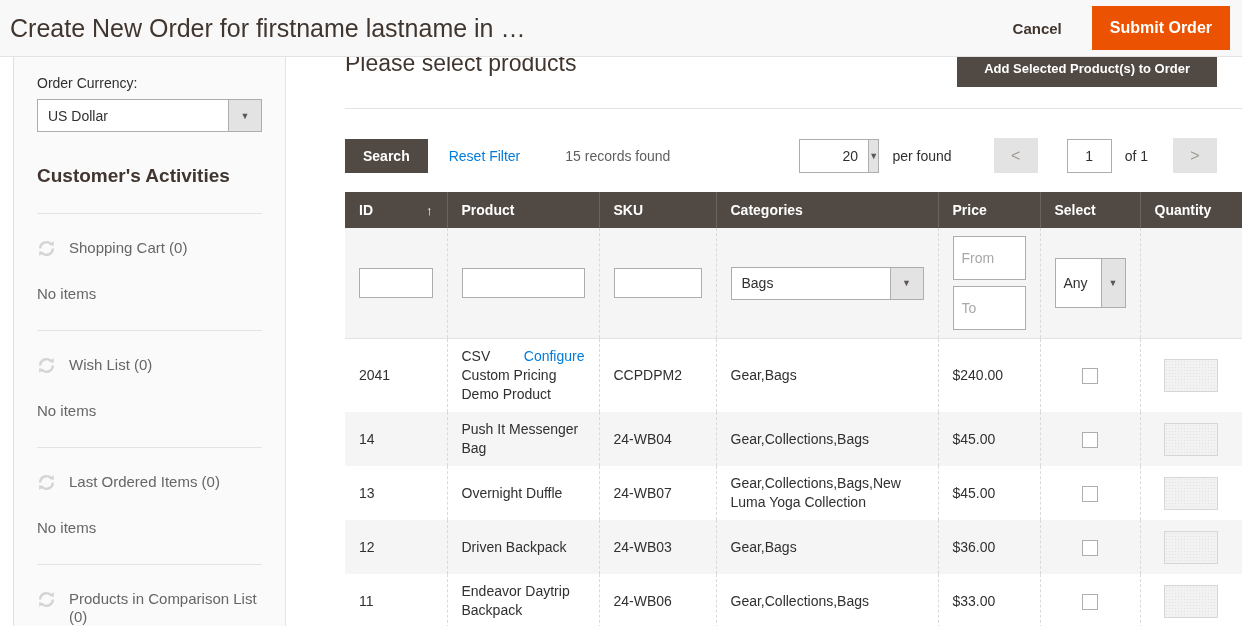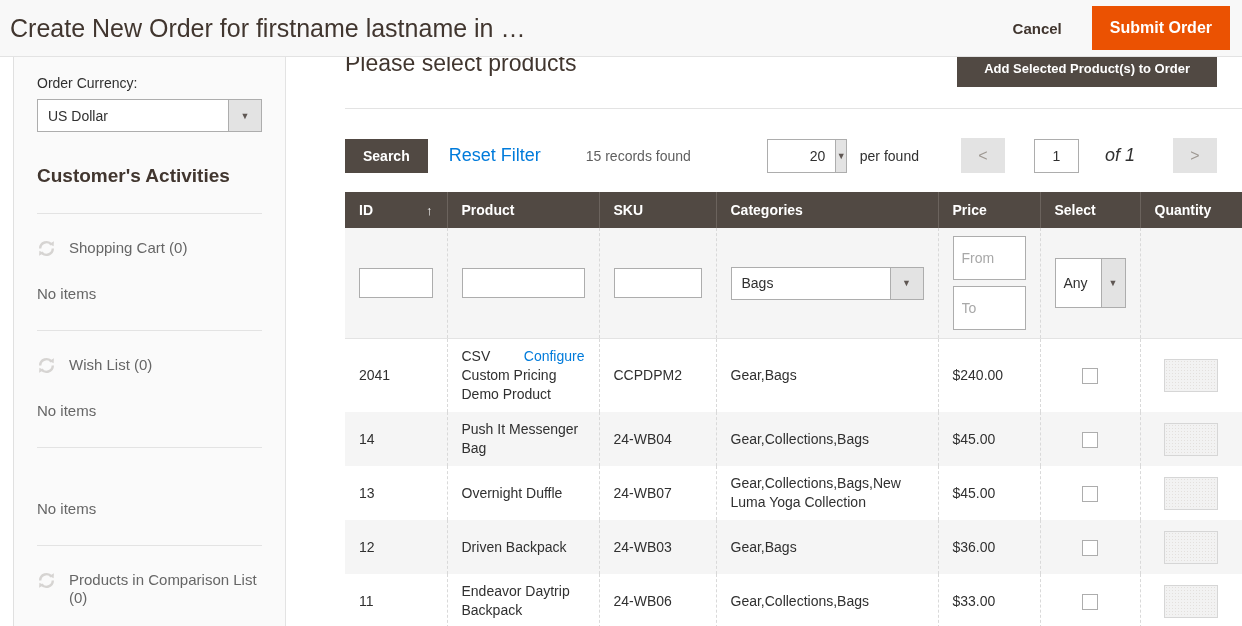--- a/index.html
+++ b/index.html
@@ -39,31 +39,31 @@
   .panel-head { display:flex; justify-content:space-between; align-items:flex-start; padding-right:25px;gap:41px; }
   .panel-title { font-size:23px; font-weight:400; color:#41362f; }
   .add-btn { background:#514943; border:1px solid #514943; color:#fff; font-size:13px;
     font-weight:700; padding:10px 26px; cursor:pointer; font-family:inherit; }
   .head-rule { border:none; border-top:1px solid #e3e3e3; margin-top:21px; }
 
   
   .toolbar { display:flex; align-items:center; margin-top:29px; padding-right:25px; }
   .search-btn { background:#514943; border:1px solid #514943; color:#fff; font-size:14px;
     font-weight:700; padding:8px 17px; cursor:pointer; font-family:inherit; }
-  .reset-link { font-size:18px; color:#007bdb; text-decoration:none; margin-left:21px; cursor:pointer; }
+  .reset-link { font-size:14px; color:#007bdb; text-decoration:none; margin-left:21px; cursor:pointer; }
   .records { font-size:14px; color:#5f5f5f; margin-left:45px; }
   .toolbar-right { margin-left:auto; display:flex; align-items:center; }
   .perpage-select { width:80px; margin-top:0; height:34px;padding-left:32px; }
   .perpage-label { font-size:14px; color:#303030; margin-left:13px; }
   .pager { display:flex; align-items:center; margin-left:42px; }
   .pager-btn { width:44px; height:35px; background:#e3e3e3; border:none; color:#9e9892;
     font-size:16px; cursor:pointer; display:flex; align-items:center; justify-content:center; font-family:inherit; }
   .page-input { width:45px; height:34px; border:1px solid #adadad; text-align:center;
     font-size:14px; color:#303030; margin-left:29px; font-family:inherit; }
-  .page-total { font-size:18px; color:#303030; margin:0 26px;font-style:italic; }
+  .page-total { font-size:14px; color:#303030; margin:0 13px; }
   .pager-btn.next { margin-left:12px; }
 
   
   table.grid { width:897px; border-collapse:collapse; table-layout:fixed; margin-top:19px; }
   .grid thead th { background:#514943; color:#fff; font-size:14px; font-weight:700; text-align:left;
     padding:9px 14px; border-left:1px solid #6b635d; height:36px; }
   .grid thead th:first-child { border-left:none; }
   .id-head { display:flex; justify-content:space-between; align-items:center; }
   .sort-icon { font-size:13px; font-weight:400; }
   .grid td { border-left:1px dashed #d9d9d9; padding:8px 14px; font-size:14px; color:#303030;
@@ -126,20 +126,29 @@
         <path d="M3.2 9.5 A6.3 6.3 0 0 1 14.6 5.8" fill="none" stroke="#d6d4d2" stroke-width="2.4"></path>
         <path d="M15.8 9.5 A6.3 6.3 0 0 1 4.4 13.2" fill="none" stroke="#d6d4d2" stroke-width="2.4"></path>
         <path d="M16.9 2.3 L16.6 7.2 L12.2 5.1 Z" fill="#d6d4d2"></path>
         <path d="M2.1 16.7 L2.4 11.8 L6.8 13.9 Z" fill="#d6d4d2"></path>
       </svg>
       <span class="section-label">Wish List (0)</span>
     </div>
     <div class="no-items">No items</div>
   </div>
         <div class="side-section">
+    <div class="section-head">
+      <svg class="refresh-icon" width="19" height="19" viewBox="0 0 19 19">
+        <path d="M3.2 9.5 A6.3 6.3 0 0 1 14.6 5.8" fill="none" stroke="#d6d4d2" stroke-width="2.4"></path>
+        <path d="M15.8 9.5 A6.3 6.3 0 0 1 4.4 13.2" fill="none" stroke="#d6d4d2" stroke-width="2.4"></path>
+        <path d="M16.9 2.3 L16.6 7.2 L12.2 5.1 Z" fill="#d6d4d2"></path>
+        <path d="M2.1 16.7 L2.4 11.8 L6.8 13.9 Z" fill="#d6d4d2"></path>
+      </svg>
+      <span class="section-label">Last Ordered Items (0)</span>
+    </div>
     <div class="no-items">No items</div>
   </div>
         <div class="side-section">
     <div class="section-head">
       <svg class="refresh-icon" width="19" height="19" viewBox="0 0 19 19">
         <path d="M3.2 9.5 A6.3 6.3 0 0 1 14.6 5.8" fill="none" stroke="#d6d4d2" stroke-width="2.4"></path>
         <path d="M15.8 9.5 A6.3 6.3 0 0 1 4.4 13.2" fill="none" stroke="#d6d4d2" stroke-width="2.4"></path>
         <path d="M16.9 2.3 L16.6 7.2 L12.2 5.1 Z" fill="#d6d4d2"></path>
         <path d="M2.1 16.7 L2.4 11.8 L6.8 13.9 Z" fill="#d6d4d2"></path>
       </svg>

